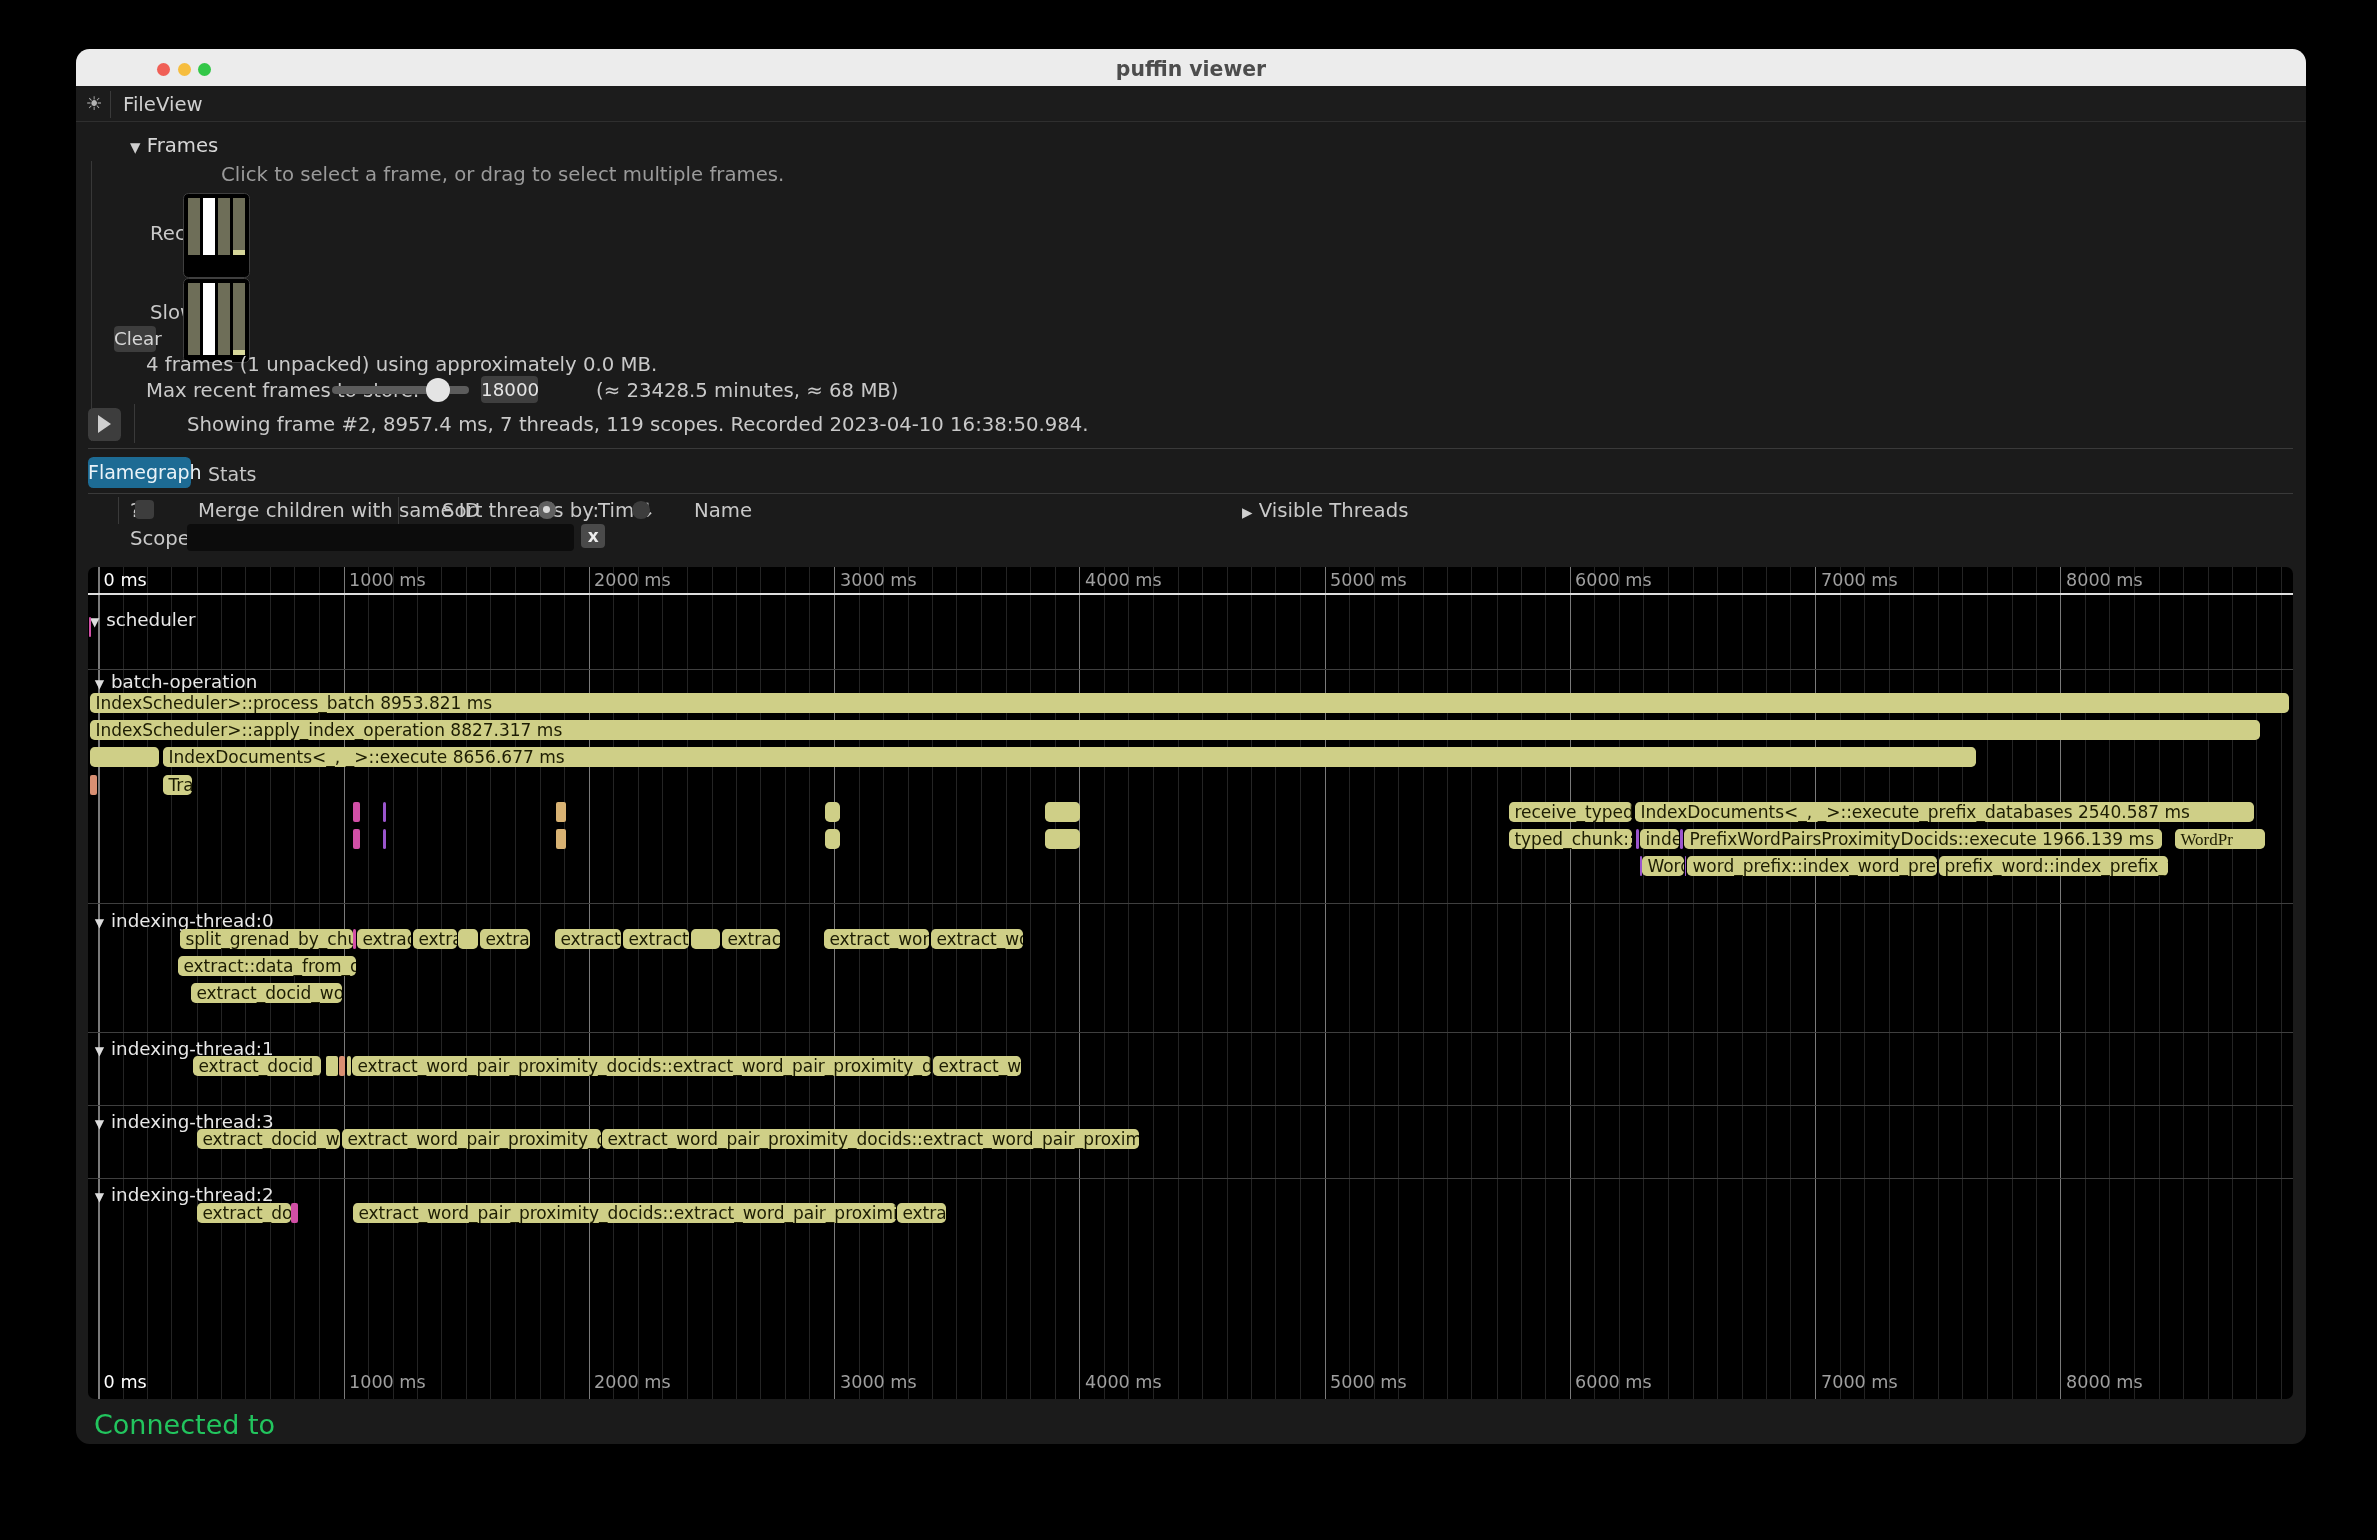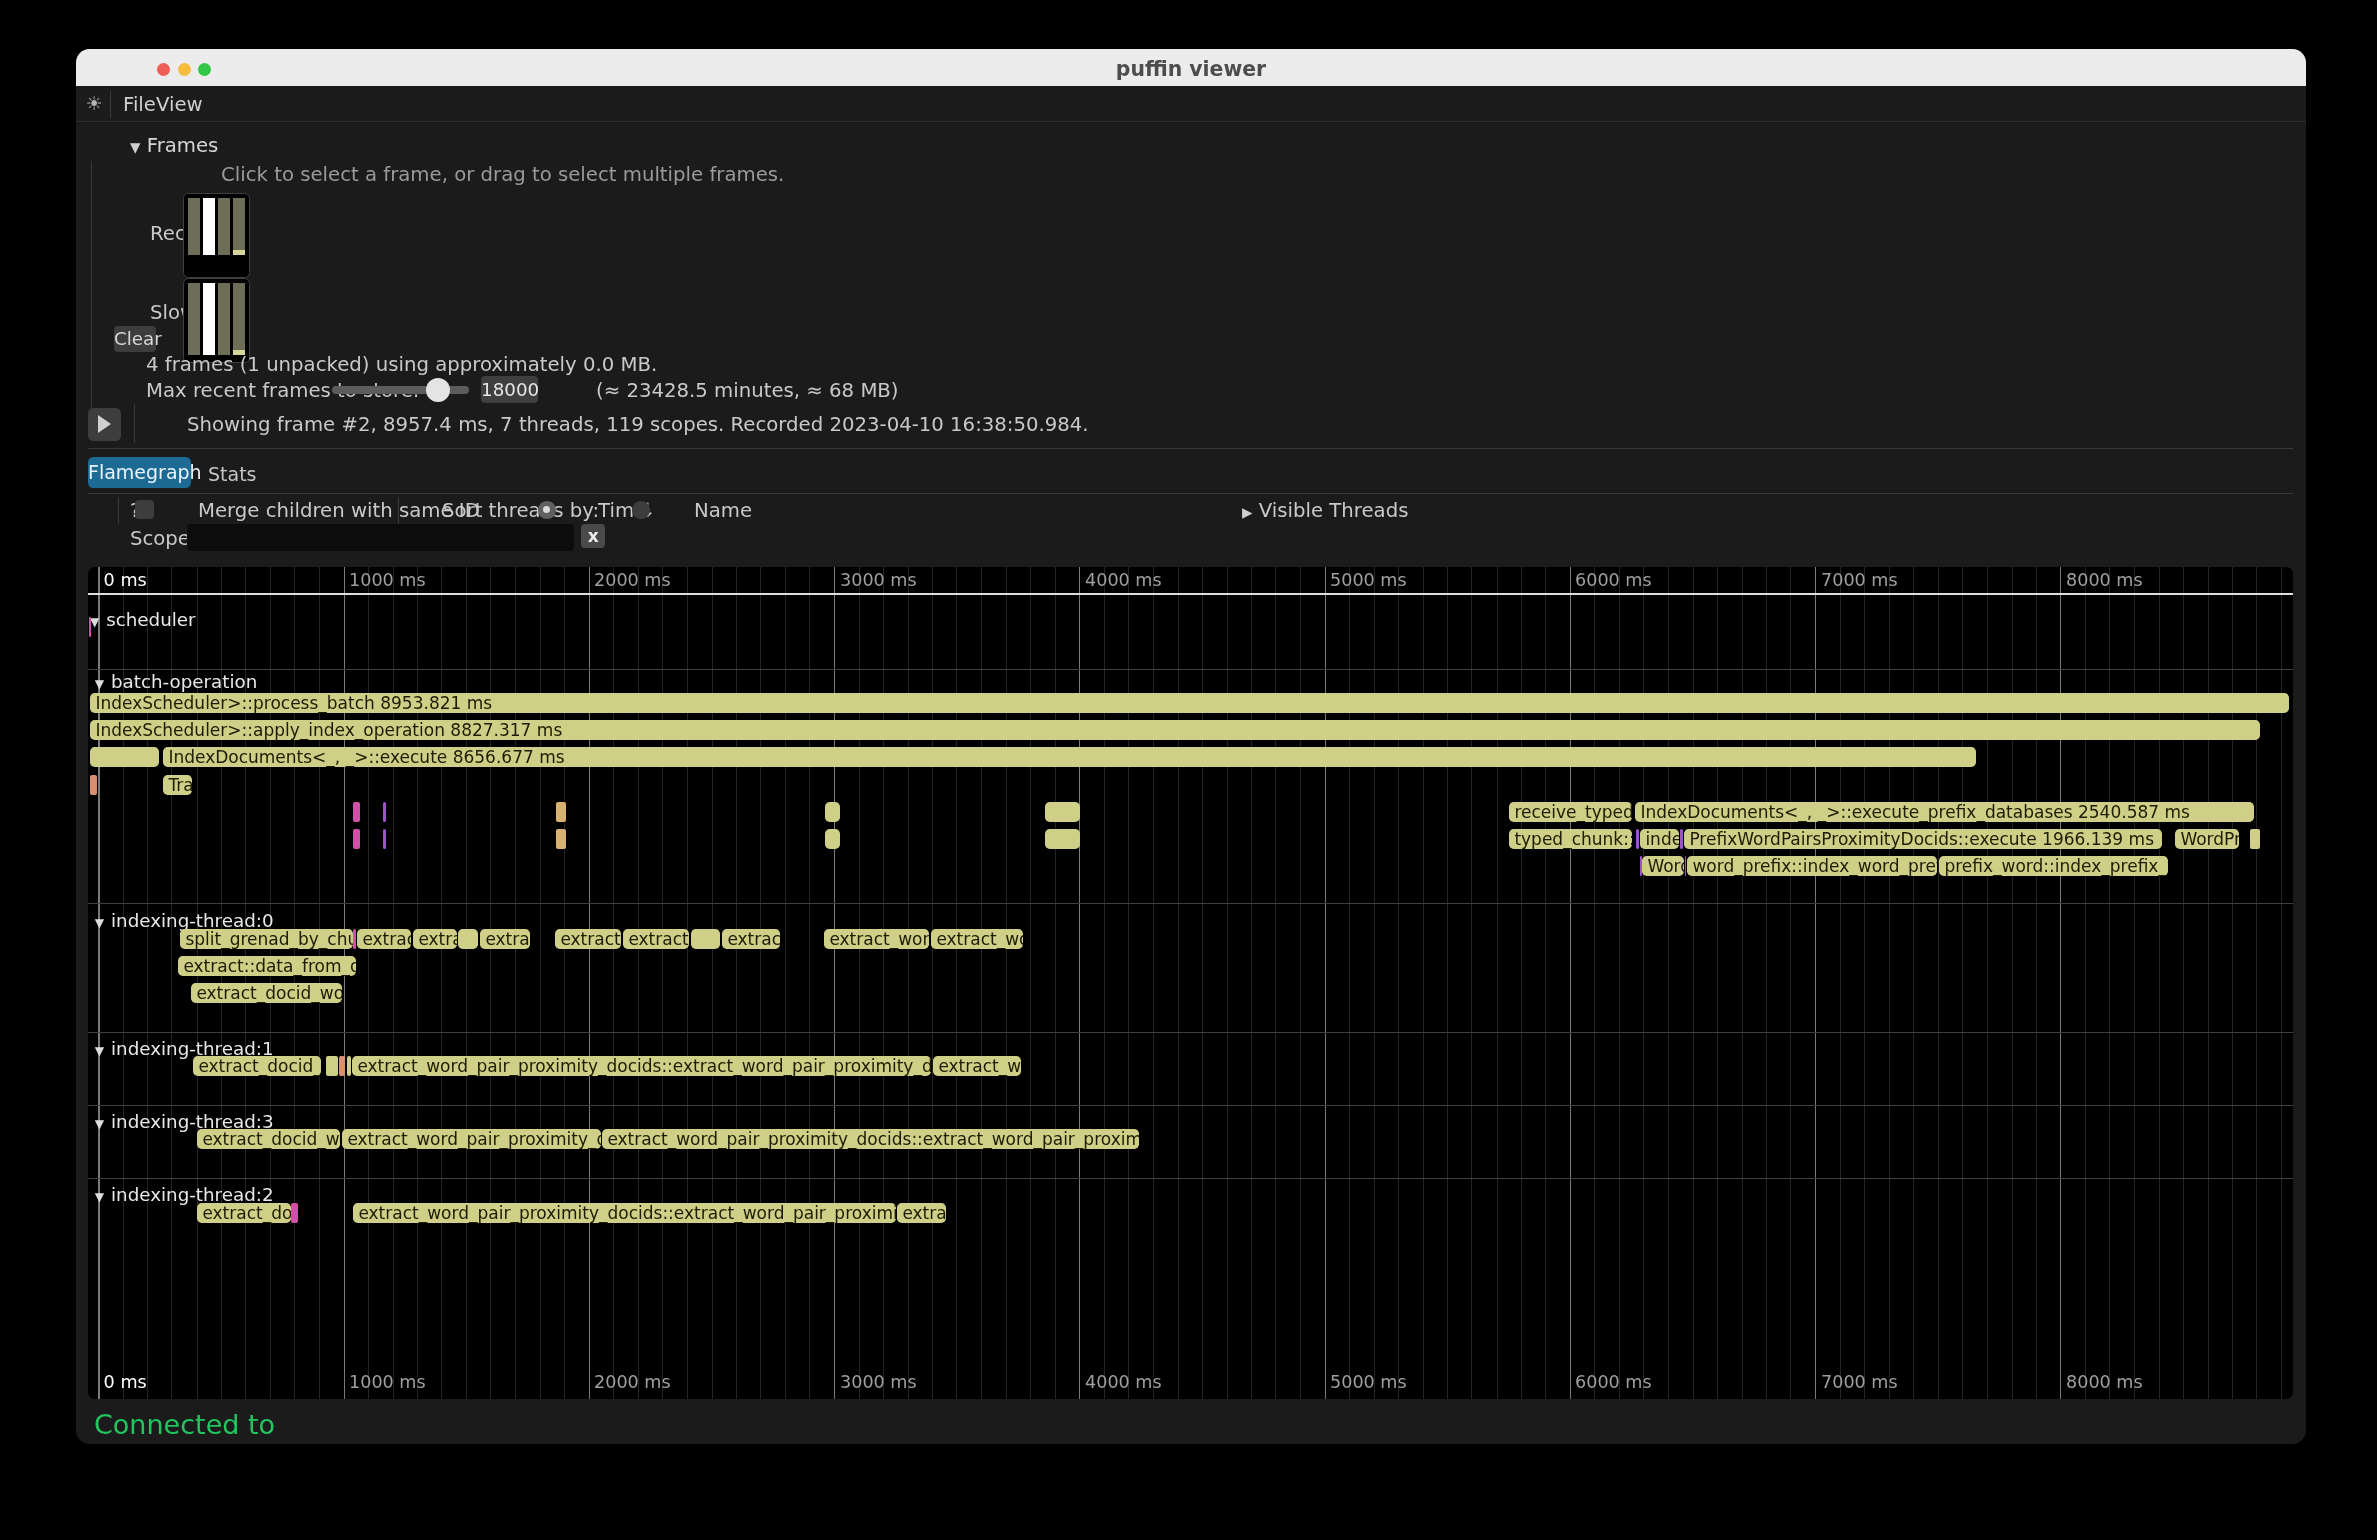--- a/index.html
+++ b/index.html
@@ -293,21 +293,21 @@
         <div class="marker" style="left: 265px; top: 262px; width: 6.8px; position: absolute; background: rgb(209, 79, 166);"></div>
         <div class="marker" style="left: 295px; top: 262px; width: 3.4px; position: absolute; background: rgb(154, 85, 204);"></div>
         <div class="marker" style="left: 468px; top: 262px; width: 9.5px; position: absolute; background: rgb(216, 178, 115);"></div>
         <div class="bar" style="left: 737px; top: 262px; width: 15px; position: absolute; background: rgb(207, 207, 135);"></div>
         <div class="bar" style="left: 957px; top: 262px; width: 35px; position: absolute; background: rgb(207, 207, 135);"></div>
         <div class="bar lbl" title="typed_chunk::w" style="left: 1421px; top: 262px; width: 123px; position: absolute; background: rgb(207, 207, 135); color: rgb(29, 29, 3);">typed_chunk::w</div>
         <div class="marker" style="left: 1548px; top: 262px; width: 2.7px; position: absolute; background: rgb(154, 85, 204);"></div>
         <div class="bar lbl" title="index" style="left: 1552px; top: 262px; width: 39px; position: absolute; background: rgb(207, 207, 135); color: rgb(29, 29, 3);">index</div>
         <div class="marker" style="left: 1592px; top: 262px; width: 2.7px; position: absolute; background: rgb(154, 85, 204);"></div>
         <div class="bar lbl" title="PrefixWordPairsProximityDocids::execute 1966.139 ms" style="left: 1596px; top: 262px; width: 478px; position: absolute; background: rgb(207, 207, 135); color: rgb(29, 29, 3);">PrefixWordPairsProximityDocids::execute 1966.139 ms</div>
-        <div class="bar lbl" title="WordPr" style="left: 2087px; top: 262px; width: 64px; position: absolute; background: rgb(207, 207, 135); color: rgb(29, 29, 3);">WordPr</div>
+        <div class="bar lbl" title="WordPr" style="left: 2087px; top: 262px; width: 90px; position: absolute; background: rgb(207, 207, 135); color: rgb(29, 29, 3); font-family: Liberation Serif, serif;">WordPr</div>
         <div class="marker" style="left: 2162px; top: 262px; width: 9.5px; position: absolute; background: rgb(207, 207, 135);"></div>
         <div class="marker" style="left: 1552px; top: 289px; width: 2px; position: absolute; background: rgb(154, 85, 204);"></div>
         <div class="bar lbl" title="Word" style="left: 1554px; top: 289px; width: 42px; position: absolute; background: rgb(207, 207, 135); color: rgb(29, 29, 3);">Word</div>
         <div class="marker" style="left: 1597px; top: 289px; width: 1.4px; position: absolute; background: rgb(154, 85, 204);"></div>
         <div class="bar lbl" title="word_prefix::index_word_prefix_" style="left: 1599px; top: 289px; width: 250px; position: absolute; background: rgb(207, 207, 135); color: rgb(29, 29, 3);">word_prefix::index_word_prefix_</div>
         <div class="bar lbl" title="prefix_word::index_prefix_wo" style="left: 1851px; top: 289px; width: 229px; position: absolute; background: rgb(207, 207, 135); color: rgb(29, 29, 3);">prefix_word::index_prefix_wo</div>
         <div style="left: 0px; top: 336px; width: 100%; height: 1.4px; background: rgb(63, 63, 63); position: absolute;"></div>
         <div class="thread-header" style="left: 6.8px; top: 343px; position: absolute;"><span class="tri">▼</span><span>indexing-thread:0</span></div>
         <div class="bar lbl" title="split_grenad_by_chun" style="left: 92px; top: 362px; width: 173px; position: absolute; background: rgb(207, 207, 135); color: rgb(29, 29, 3);">split_grenad_by_chun</div>
         <div class="marker" style="left: 265px; top: 362px; width: 3.4px; position: absolute; background: rgb(209, 79, 166);"></div>

